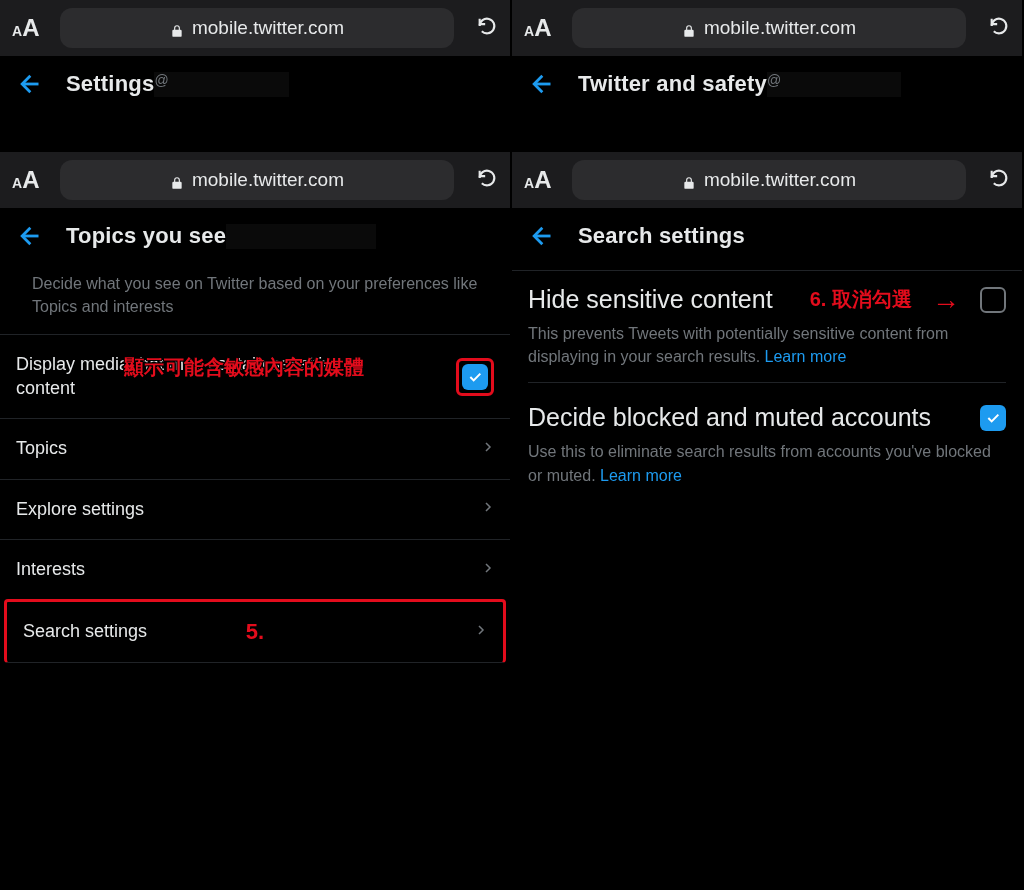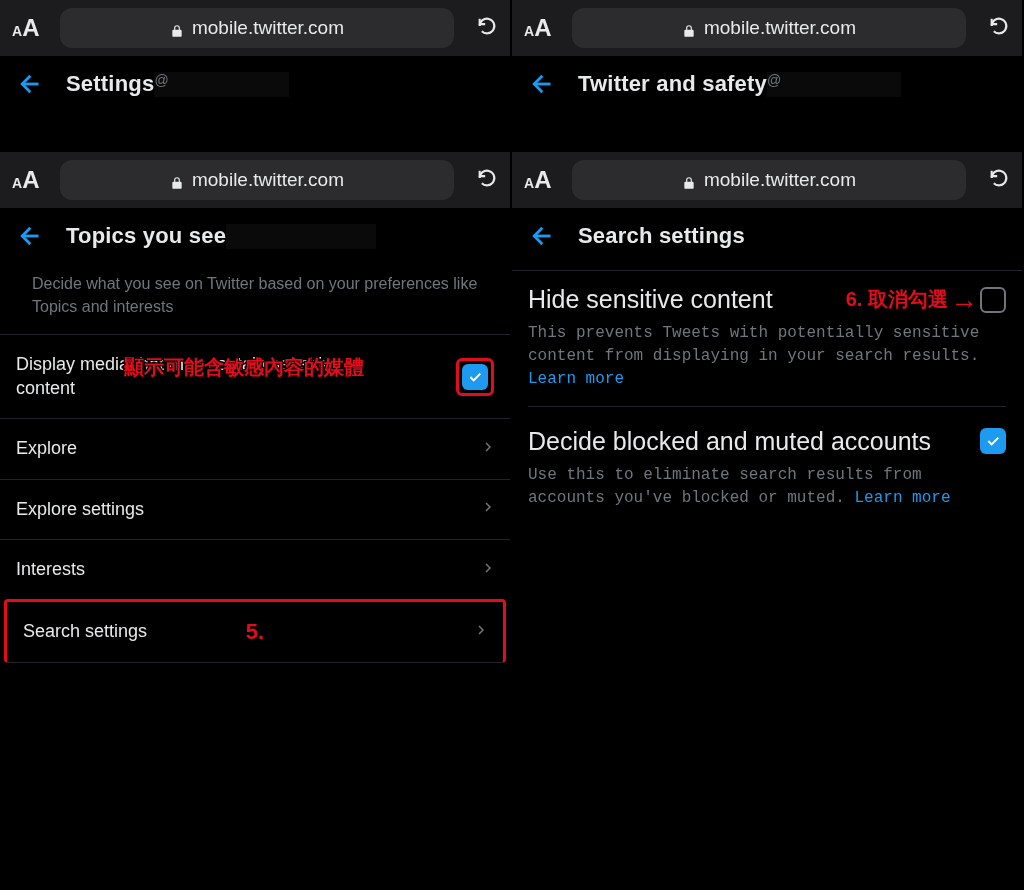--- a/index.html
+++ b/index.html
@@ -163,42 +163,42 @@
 
   
   .setting-block { padding: 14px 16px 6px 16px; }
   .setting-title-row {
     display: flex;
     align-items: center;
     justify-content: space-between;
     gap: 12px;
   }
   .setting-title { color: #e7e9ea; font-size: 25px; }
-  .setting-desc  { color: #71767b; font-size: 16px; margin-top: 8px; line-height: 1.45; font-family: Liberation Mono, monospace; }
+  .setting-desc  { color: #71767b; font-size: 16px; margin-top: 8px; line-height: 1.45; }
   .divider { height: 1px; background: #202327; margin-top: 14px; }
 
   .ann-inline {
     position: absolute;
     left: 108px;
     bottom: 20px;
     font-size: 20px;
     white-space: nowrap;
     text-align: right;
   }
   .ann-step5 {
     position: absolute;
     left: 50%;
     top: 50%;
     transform: translate(-50%, -50%);
     font-size: 22px;
   }
   .ann6-wrap {
     display: flex;
     align-items: center;
-    gap: 2px;
+    gap: 20px;
   }
   .ann6-text { font-size: 20px; white-space: nowrap; }
 </style>
 </head>
 <body>
 
 <div class="grid">
 
   <div class="panel">
     <div class="addrbar">
@@ -326,21 +326,21 @@
       <span class="red-frame-chk">
         <span class="checkbox checked">
           <svg viewBox="0 0 24 24">
               <path d="M5 12l5 5L20 7"></path>
             </svg>
         </span>
       </span>
     </div>
 
     <div class="row">
-      <span class="row-label">Explore</span>
+      <span class="row-label">Topics</span>
       <span class="chevron"><svg viewBox="0 0 24 24">
             <path d="M8 4l8 8-8 8"></path>
           </svg></span>
     </div>
     <div class="row">
       <span class="row-label">Explore settings</span>
       <span class="chevron"><svg viewBox="0 0 24 24">
             <path d="M8 4l8 8-8 8"></path>
           </svg></span>
     </div>

